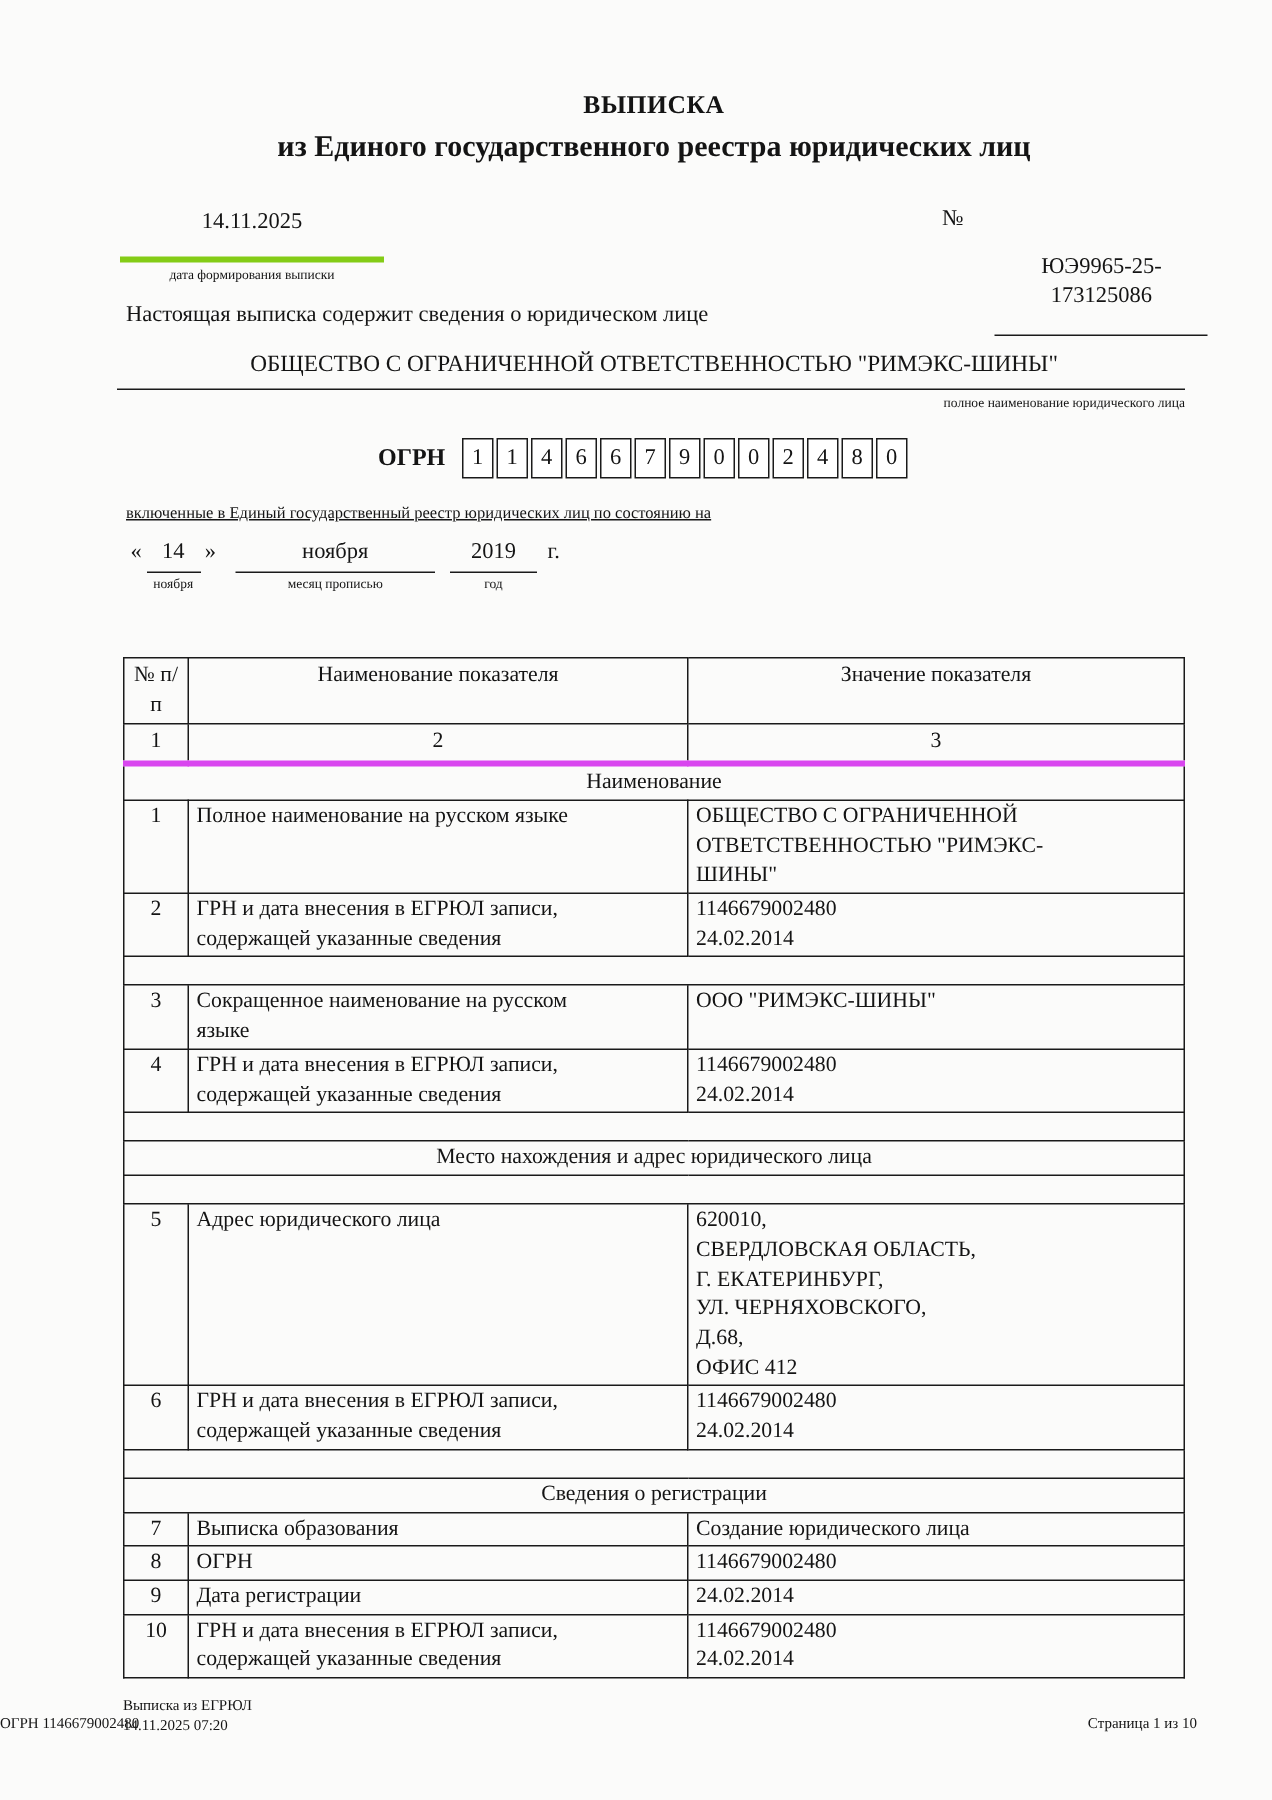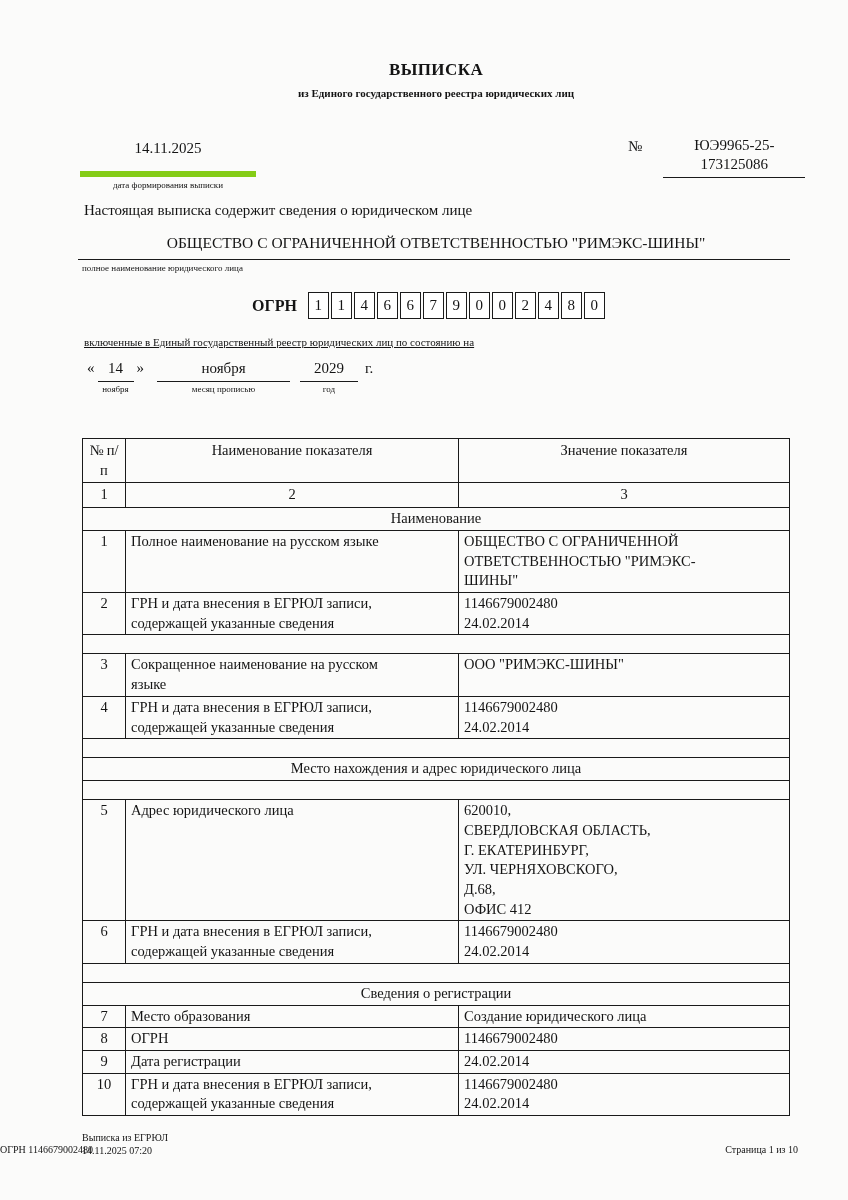--- a/index.html
+++ b/index.html
@@ -7,34 +7,34 @@
     width:848px;height:1200px;
     background:#fbfbfa;
     font-family:"Liberation Serif","DejaVu Serif",serif;
     color:#141414;
     -webkit-font-smoothing:antialiased;
   }
   .page{position:relative;width:848px;height:1200px;overflow:hidden;}
   .abs{position:absolute;}
 
   .title{top:60px;left:82px;width:708px;text-align:center;font-size:17px;font-weight:bold;letter-spacing:.4px;}
-  .subtitle{top:87px;left:82px;width:708px;text-align:center;font-size:11px;font-weight:bold;}
+  .subtitle{top:87px;left:82px;width:708px;text-align:center;font-size:20px;font-weight:bold;}
 
   .date-block{top:136px;left:80px;width:176px;text-align:center;}
-  .date-block .v{height:33px;line-height:21px;padding-top:2px;border-bottom:6px solid #84cc16;font-size:15px;}
+  .date-block .v{height:33px;line-height:21px;padding-top:2px;border-bottom:4px solid #84cc16;font-size:15px;}
   .date-block .c{font-size:9px;margin-top:3px;}
 
   .num-block{top:136px;left:628px;display:flex;align-items:flex-start;}
   .num-sign{font-size:15px;line-height:20px;margin-right:21px;}
-  .num-box{width:142px;text-align:center;font-size:15px;line-height:19px;white-space:pre-line;border-bottom:1px solid #1a1a1a;padding-bottom:3px;}
+  .num-box{width:142px;text-align:center;font-size:15px;line-height:19px;white-space:pre-line;border-bottom:1px solid #1a1a1a;padding-bottom:16px;margin-top:33px;}
 
   .intro1{top:202px;left:84px;width:700px;font-size:15px;}
   .company{top:234px;left:82px;width:708px;text-align:center;font-size:15.5px;}
   .comp-line{top:259px;left:78px;width:712px;border-top:1px solid #1a1a1a;height:0;}
-  .comp-caption{top:263px;left:82px;width:708px;text-align:left;font-size:9px;}
+  .comp-caption{top:263px;left:82px;width:708px;text-align:right;font-size:9px;}
 
   .ogrn-row{top:292px;left:252px;display:flex;align-items:center;}
   .ogrn-label{font-size:16px;font-weight:bold;margin-right:11px;}
   .ogrn-boxes{display:flex;gap:2px;}
   .ogrn-box{width:19px;height:25px;border:1px solid #1a1a1a;font-size:15px;line-height:25px;text-align:center;background:#fff;}
 
   .intro2{top:336px;left:84px;width:720px;font-size:11px;text-decoration:underline;}
 
   .datefill{top:358px;left:84px;display:flex;align-items:flex-start;font-size:15px;}
   .fq{line-height:21px;padding:0 3px;}
@@ -48,21 +48,21 @@
 
   table.reg{top:438px;left:82px;position:absolute;border-collapse:collapse;width:707px;font-size:14.5px;line-height:1.36;table-layout:fixed;}
   table.reg td,table.reg th{border:1px solid #1a1a1a;padding:1px 5px;font-weight:normal;vertical-align:top;}
   table.reg col.c1{width:43px;}
   table.reg col.c2{width:333px;}
   table.reg col.c3{width:331px;}
   table.reg thead th{text-align:center;padding:2px 4px;}
   td.num{text-align:center;}
   td.label,td.value{white-space:pre-line;}
   td.section{text-align:center;font-weight:bold;padding:2px 4px;}
-  tbody tr:first-child td.section{border-top:1px solid #d946ef;}
+  tbody tr:first-child td.section{border-top:4px solid #d946ef;}
   td.spacer{height:16px;padding:0;}
 
   .footer-left{top:1131px;left:82px;font-size:10px;line-height:13px;}
   .footer-center{top:1144px;left:0;width:848px;text-align:left;font-size:10px;}
   .footer-right{top:1144px;right:50px;font-size:10px;}
 </style>
 </head>
 <body>
 
 <div class="page">
@@ -113,21 +113,21 @@
     <span class="fill day">
       <span class="v" style="display:block">14</span>
       <span class="c" style="display:block">ноября</span>
     </span>
     <span class="fq">»</span>
     <span class="fill month">
       <span class="v" style="display:block">ноября</span>
       <span class="c" style="display:block">месяц прописью</span>
     </span>
     <span class="fill year">
-      <span class="v" style="display:block">2029</span>
+      <span class="v" style="display:block">2019</span>
       <span class="c" style="display:block">год</span>
     </span>
     <span class="gsuffix">г.</span>
   </div>
 
   <table class="reg">
     <colgroup>
         <col class="c1">
         <col class="c2">
         <col class="c3">
@@ -205,21 +205,21 @@
 24.02.2014</td>
         </tr>
         <tr>
           <td colspan="3" class="spacer"></td>
         </tr>
         <tr>
           <td colspan="3" class="section">Сведения о регистрации</td>
         </tr>
         <tr>
           <td class="num">7</td>
-          <td class="label">Место образования</td>
+          <td class="label">Выписка образования</td>
           <td class="value">Создание юридического лица</td>
         </tr>
         <tr>
           <td class="num">8</td>
           <td class="label">ОГРН</td>
           <td class="value">1146679002480</td>
         </tr>
         <tr>
           <td class="num">9</td>
           <td class="label">Дата регистрации</td>

